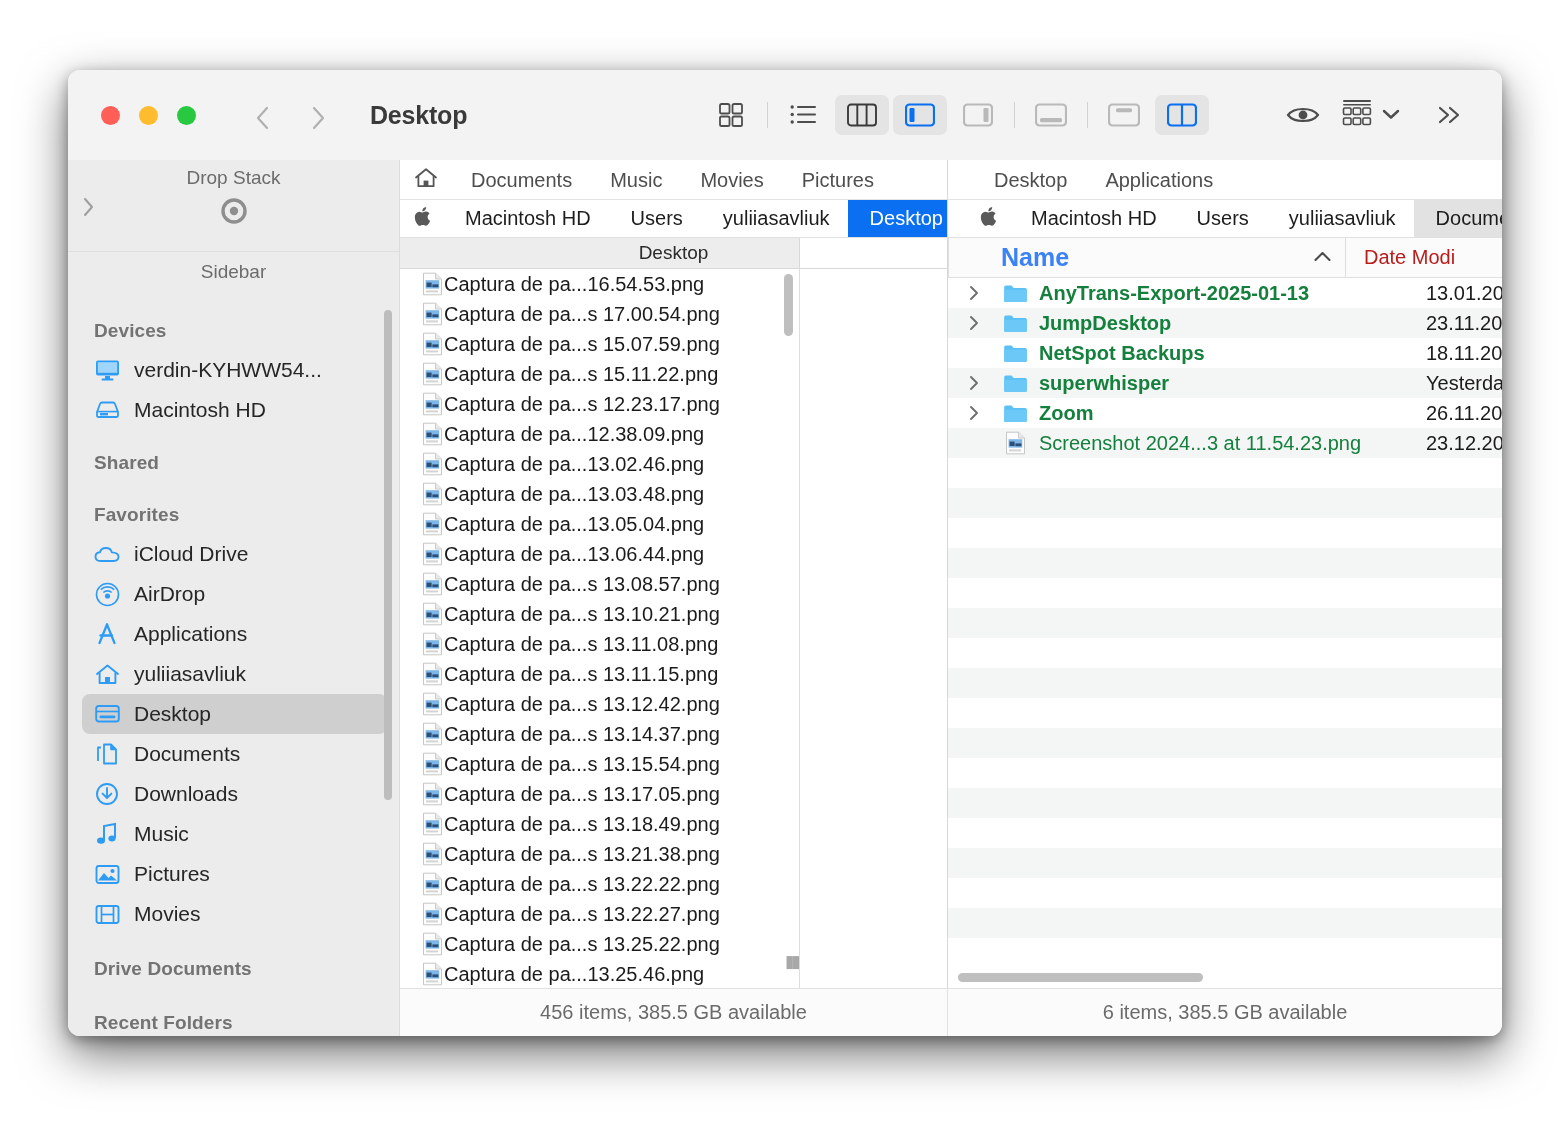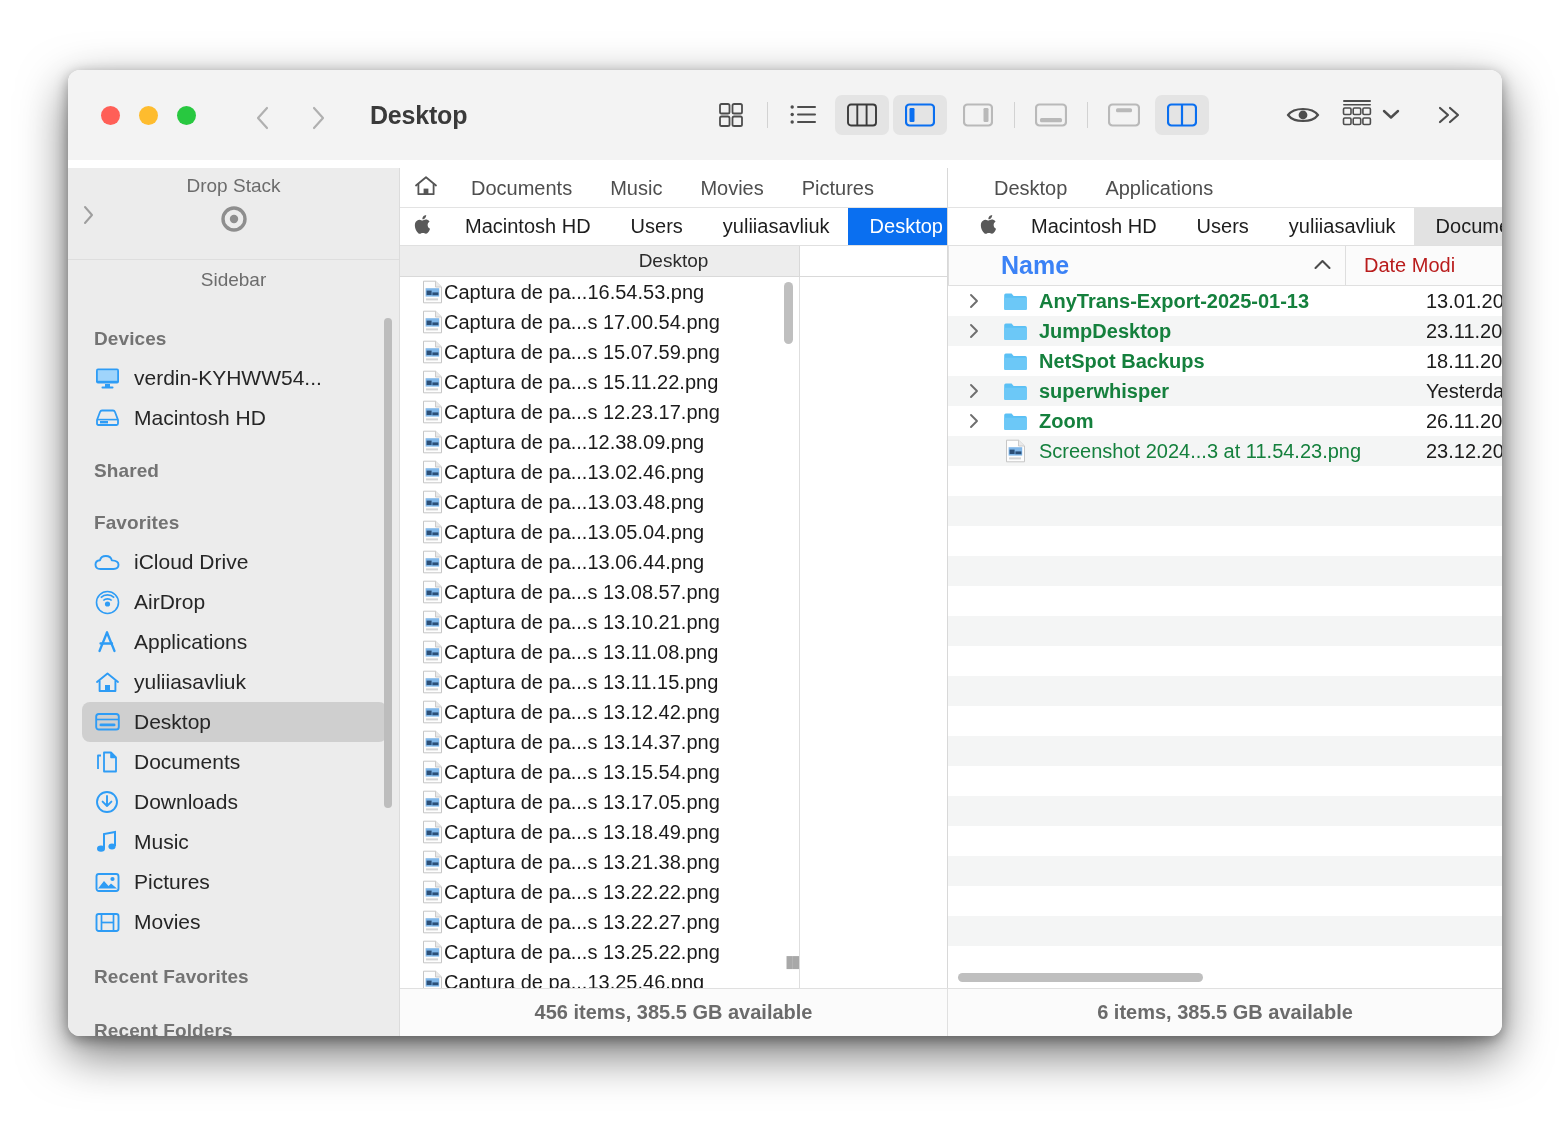--- a/index.html
+++ b/index.html
@@ -65,21 +65,21 @@
 
   .tbar-right {
     position: absolute; right: 24px; top: 0; height: 90px;
     display: flex; align-items: center; gap: 0;
   }
   .eyebtn { width: 56px; height: 40px; display:flex; align-items:center; justify-content:center; }
   .groupbtn { display: flex; align-items: center; gap: 9px; padding: 0 10px; height: 40px; }
   .morebtn { width: 54px; height: 40px; display:flex; align-items:center; justify-content:center; margin-left: 14px;}
 
   
-  .body { flex: 1; display: flex; min-height: 0; margin-top: 8px; }
+  .body { flex: 1; display: flex; min-height: 0; }
 
   
   .sidebar {
     width: 332px;
     background: #ececec;
     border-right: 1px solid #dcdcdc;
     display: flex; flex-direction: column;
     position: relative;
     flex: 0 0 auto;
   }
@@ -298,21 +298,21 @@
   .hscroll-thumb {
     height: 9px; width: 245px;
     background: #bfbfbf; border-radius: 5px;
     margin-left: 0px;
   }
 
   
   .statusrow { display: flex; height: 48px; flex: 0 0 auto; background: #fbfbfb; border-top: 1px solid #e0e0e0; }
   .status {
     display: flex; align-items: center; justify-content: center;
-    font-size: 20px; color: #6b6b6b; font-weight: bold;
+    font-size: 20px; color: #6b6b6b;
   }
   .status.left { width: 548px; border-right: 1px solid #e0e0e0; flex: 0 0 auto; }
   .status.right { flex: 1; }
 </style>
 </head>
 <body>
 
 <div id="app">
 
   <div class="titlebar">
@@ -585,21 +585,21 @@
             <svg width="25" height="21" viewBox="0 0 25 21">
               <rect x="1.5" y="2" width="22" height="17" rx="2.2" fill="none" stroke="#2e9cf5" stroke-width="1.9"></rect>
               <line x1="6.5" y1="2" x2="6.5" y2="19" stroke="#2e9cf5" stroke-width="1.7"></line>
               <line x1="18.5" y1="2" x2="18.5" y2="19" stroke="#2e9cf5" stroke-width="1.7"></line>
               <line x1="6.5" y1="10.5" x2="18.5" y2="10.5" stroke="#2e9cf5" stroke-width="1.7"></line>
             </svg>
           </span>
           <span class="sb-text">Movies</span>
         </div>
 
-        <div class="sb-group tight">Recent Favorites</div>
+        <div class="sb-group tight">Drive Documents</div>
         <div class="sb-group tight">Recent Folders</div>
       </div>
     </div>
 
     <div class="panes">
       <div class="panes-row">
 
         <div class="pane-left">
           <div class="tabstrip">
             <div class="tab-home">

